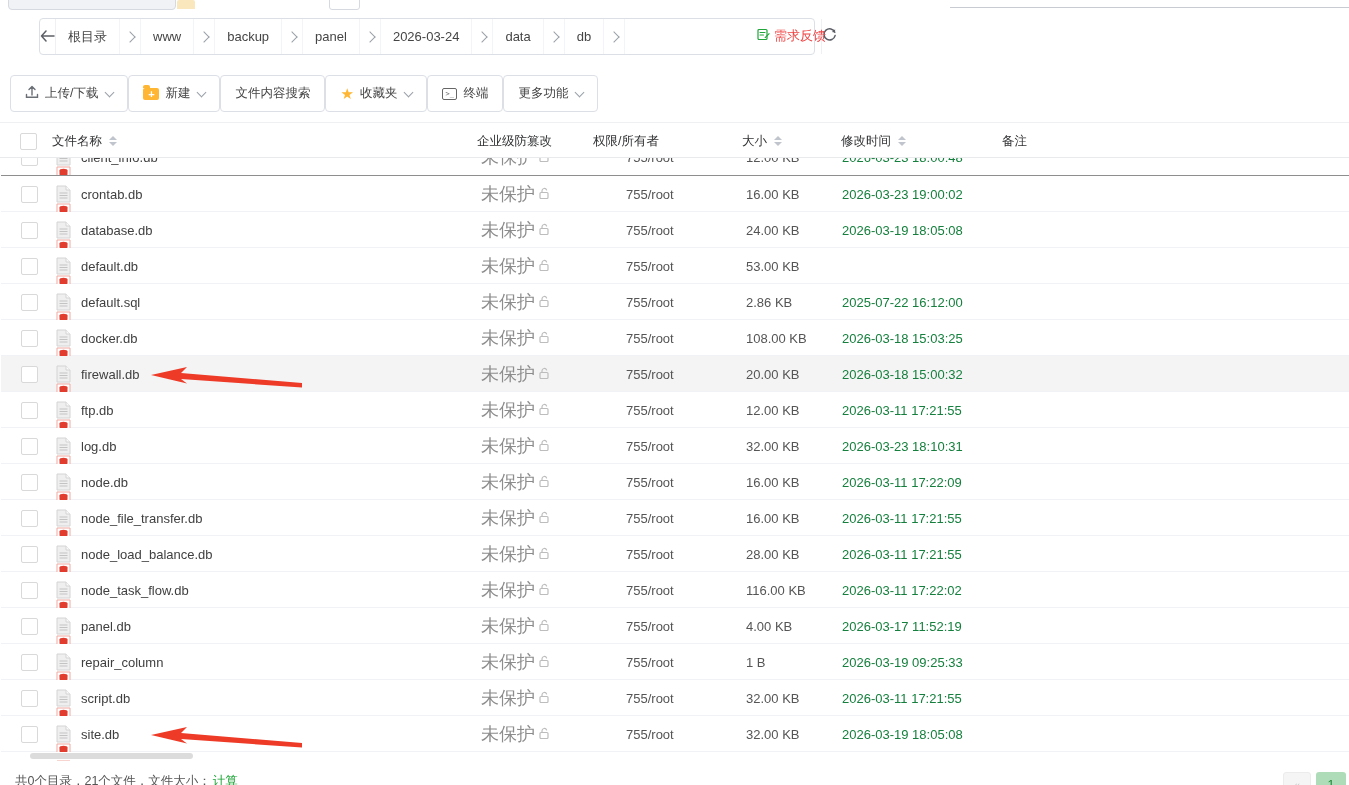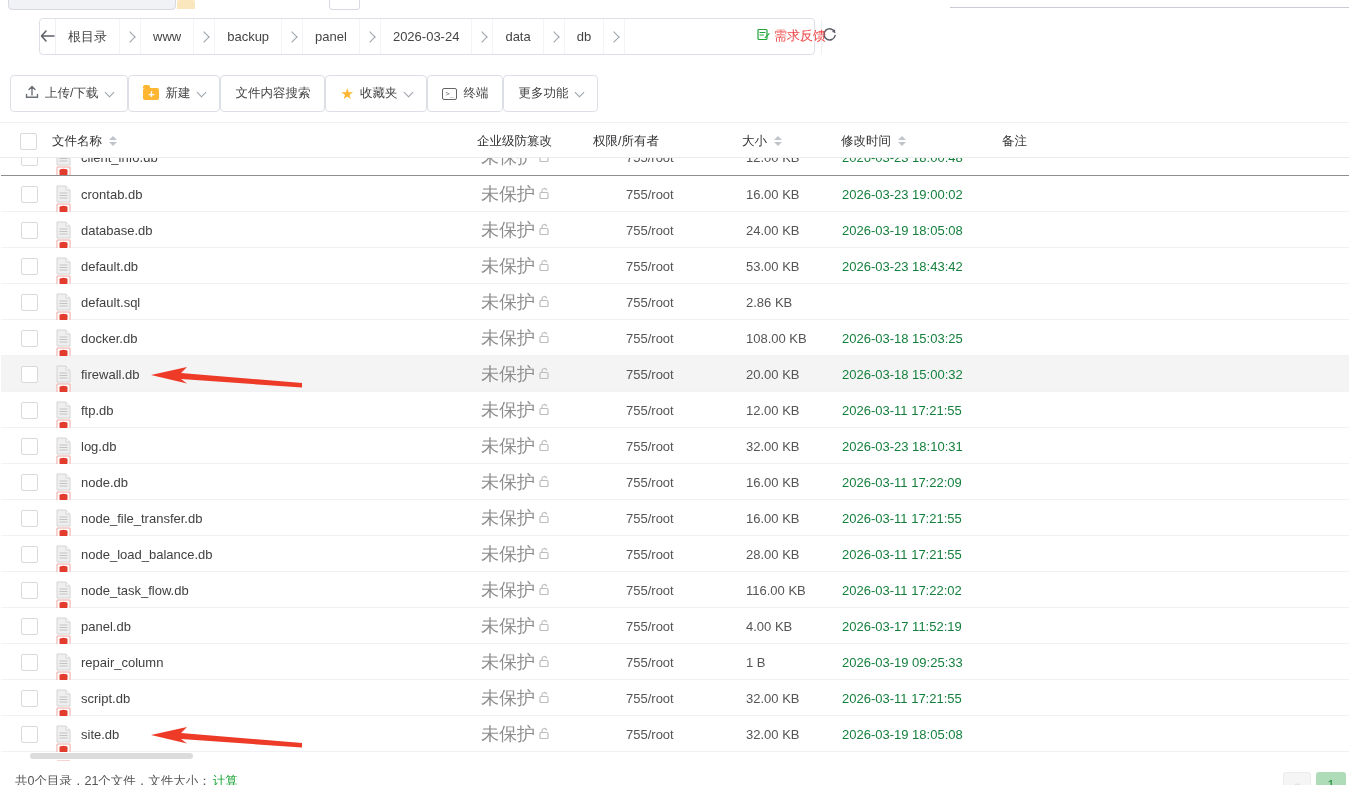--- a/index.html
+++ b/index.html
@@ -322,21 +322,20 @@
       <span>未保护</span>
       <span>
         <svg width="12" height="13" viewBox="0 0 12 13">
               <rect x="2" y="5.5" width="8" height="6" rx="1" fill="none" stroke="#bdbdbd" stroke-width="1.2"></rect>
               <path d="M4 5.5 V3.8 a2.4 2.4 0 0 1 4.6 -0.9" fill="none" stroke="#bdbdbd" stroke-width="1.2" stroke-linecap="round"></path>
             </svg>
       </span>
     </span>
     <span class="cell c-perm">755/root</span>
     <span class="cell c-size">53.00 KB</span>
-    <span class="cell c-mtime">2026-03-23 18:43:42</span>
 
   </div>
       <div class="trow">
     <span class="cb"></span>
     <span class="ficon">
       <svg class="ic-doc hideico" width="15" height="18" viewBox="0 0 15 18">
             <path d="M1 1 H10 L14 5 V17 H1 Z" fill="#efefef" stroke="#d4d4d4"></path>
             <path d="M10 1 L10 5 H14" fill="#fafafa" stroke="#d4d4d4"></path>
             <path d="M3.5 8 H11.5 M3.5 10.5 H11.5 M3.5 13 H11.5" stroke="#c3c3c3" stroke-width="1"></path>
           </svg>
@@ -353,20 +352,21 @@
       <span>未保护</span>
       <span>
         <svg width="12" height="13" viewBox="0 0 12 13">
               <rect x="2" y="5.5" width="8" height="6" rx="1" fill="none" stroke="#bdbdbd" stroke-width="1.2"></rect>
               <path d="M4 5.5 V3.8 a2.4 2.4 0 0 1 4.6 -0.9" fill="none" stroke="#bdbdbd" stroke-width="1.2" stroke-linecap="round"></path>
             </svg>
       </span>
     </span>
     <span class="cell c-perm">755/root</span>
     <span class="cell c-size">2.86 KB</span>
+    <span class="cell c-mtime">2025-07-22 16:12:00</span>
 
   </div>
       <div class="trow">
     <span class="cb"></span>
     <span class="ficon">
       <svg class="ic-doc" width="15" height="18" viewBox="0 0 15 18">
             <path d="M1 1 H10 L14 5 V17 H1 Z" fill="#efefef" stroke="#d4d4d4"></path>
             <path d="M10 1 L10 5 H14" fill="#fafafa" stroke="#d4d4d4"></path>
             <path d="M3.5 8 H11.5 M3.5 10.5 H11.5 M3.5 13 H11.5" stroke="#c3c3c3" stroke-width="1"></path>
           </svg>

